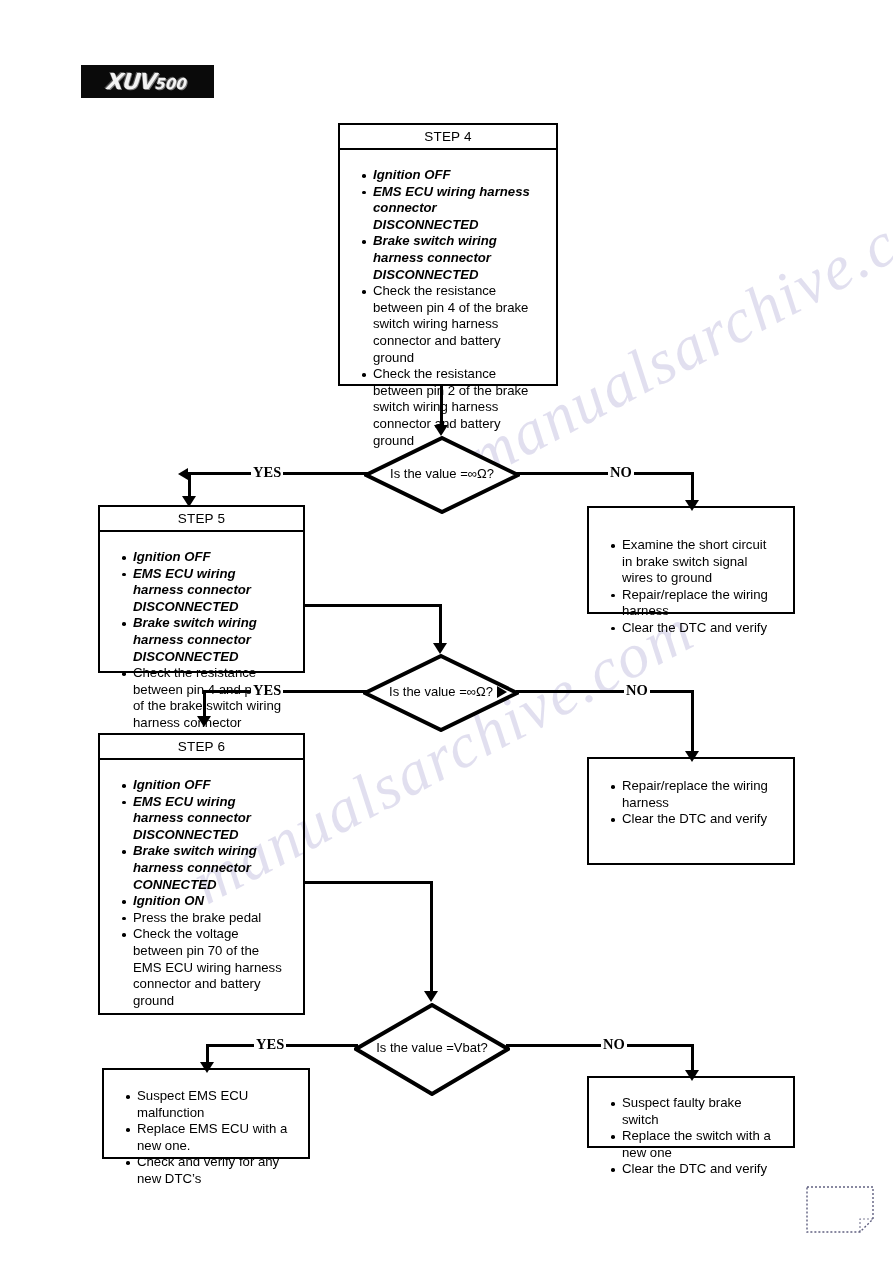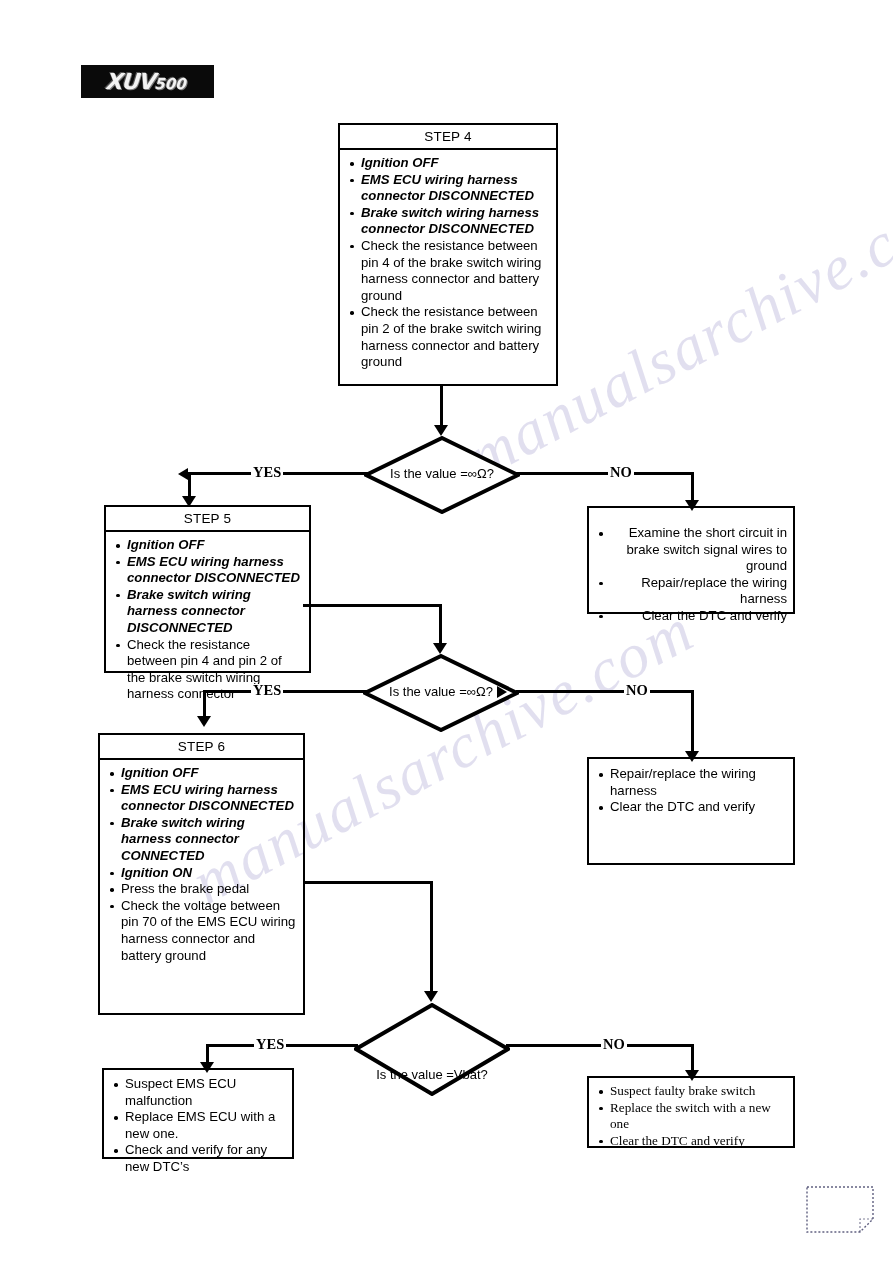--- a/index.html
+++ b/index.html
@@ -86,21 +86,21 @@
     box-sizing: border-box;
     border-bottom: 2.5px solid #000;
     text-align: center;
     font-size: 13.5px;
     color: #000;
     padding: 4px 0 4px 0;
     letter-spacing: 0.2px;
   }
   ul.blist {
     list-style: none;
-    margin: 0;
+    margin: 12px;
     padding: 5px 6px 5px 8px;
   }
   ul.blist li {
     position: relative;
     padding-left: 13px;
     font-size: 13.2px;
     line-height: 16.6px;
     color: #000;
     margin-bottom: 0px;
   }
@@ -215,28 +215,28 @@
   <div class="ln ln-v" style="left:188px; top:472px; height:28px;"></div>
   <div class="arrow-down" style="left:182px; top:496px;"></div>
   <div class="yn" style="left:251px; top:466px;">YES</div>
 
   <div class="ln ln-h" style="left:516px; top:472px; width:178px;"></div>
   <div class="ln ln-v" style="left:691px; top:472px; height:32px;"></div>
   <div class="arrow-down" style="left:685px; top:500px;"></div>
   <div class="yn" style="left:608px; top:466px;">NO</div>
 
   <div class="box" style="left:587px; top:506px; width:208px; height:108px;">
-    <ul class="blist" style="padding-top:17px;text-align:right;">
+    <ul class="blist" style="padding-top:17px;">
       <li>Examine the short  circuit in brake switch signal wires to ground</li>
       <li>Repair/replace the wiring harness</li>
       <li>Clear the DTC and verify</li>
     </ul>
   </div>
 
-  <div class="box" style="left:104px; top:505px; width:207px; height:168px;">
+  <div class="box" style="left:98px; top:505px; width:207px; height:168px;">
     <div class="box-header">STEP 5</div>
     <ul class="blist">
       <li class="it">Ignition OFF</li>
       <li class="it">EMS ECU wiring harness connector DISCONNECTED</li>
       <li class="it">Brake switch wiring harness connector DISCONNECTED</li>
       <li>Check the resistance  between pin 4  and pin 2 of the brake switch wiring harness connector</li>
     </ul>
   </div>
 
   <div class="ln ln-h" style="left:303px; top:604px; width:139px;"></div>
@@ -281,42 +281,42 @@
   </div>
 
   <div class="ln ln-h" style="left:303px; top:881px; width:130px;"></div>
   <div class="ln ln-v" style="left:430px; top:881px; height:114px;"></div>
   <div class="arrow-down" style="left:424px; top:991px;"></div>
 
   <div class="diamond-wrap" style="left:354px; top:1003px; width:156px; height:93px;">
     <svg width="156" height="93" viewBox="0 0 156 93">
       <polygon points="78,2 154,46 78,91 2,46" fill="#ffffff" stroke="#000000" stroke-width="4"></polygon>
     </svg>
-    <div class="diamond-label" style="top:37px;margin-top:27px;">Is the value =Vbat?</div>
+    <div class="diamond-label" style="top:37px;">Is the value =Vbat?</div>
   </div>
 
   <div class="ln ln-h" style="left:206px; top:1044px; width:152px;"></div>
   <div class="ln ln-v" style="left:206px; top:1044px; height:24px;"></div>
   <div class="arrow-down" style="left:200px; top:1062px;"></div>
   <div class="yn" style="left:254px; top:1038px;">YES</div>
 
   <div class="ln ln-h" style="left:506px; top:1044px; width:188px;"></div>
   <div class="ln ln-v" style="left:691px; top:1044px; height:30px;"></div>
   <div class="arrow-down" style="left:685px; top:1070px;"></div>
   <div class="yn" style="left:601px; top:1038px;">NO</div>
 
-  <div class="box" style="left:102px; top:1068px; width:192px; height:91px;">
+  <div class="box" style="left:102px; top:1068px; width:208px; height:91px;">
     <ul class="blist" style="padding-top:6px;">
       <li>Suspect  EMS ECU  malfunction</li>
       <li>Replace EMS ECU  with a new one.</li>
       <li>Check and verify for any new DTC’s</li>
     </ul>
   </div>
 
-  <div class="box" style="left:587px; top:1076px; width:208px; height:72px;font-family:Liberation Serif, serif;">
+  <div class="box" style="left:587px; top:1076px; width:208px; height:72px;">
     <ul class="blist" style="padding-top:5px;">
       <li>Suspect faulty brake switch</li>
       <li>Replace the switch with a new one</li>
       <li>Clear the DTC and verify</li>
     </ul>
   </div>
 
   <div class="page-curl">
     <svg width="68" height="47" viewBox="0 0 68 47">
       <path d="M1,1 L67,1 L67,33 L54,46 L1,46 Z" fill="none" stroke="#2b2b55" stroke-width="1.4" stroke-dasharray="2,2" opacity="0.75"></path>

